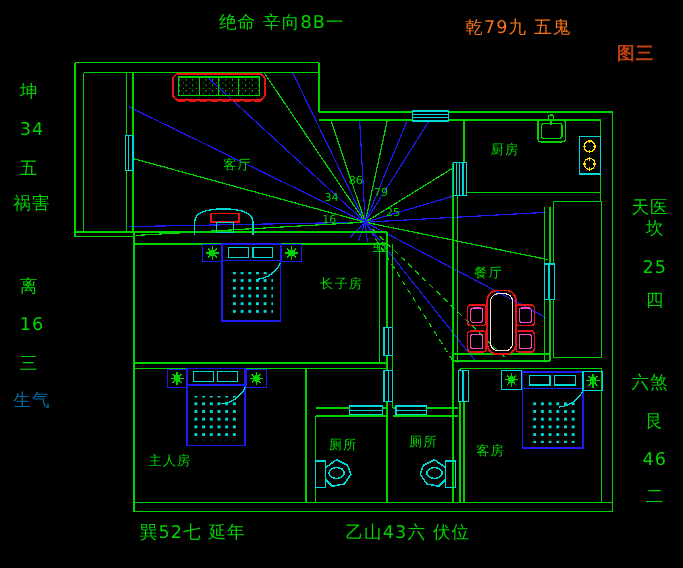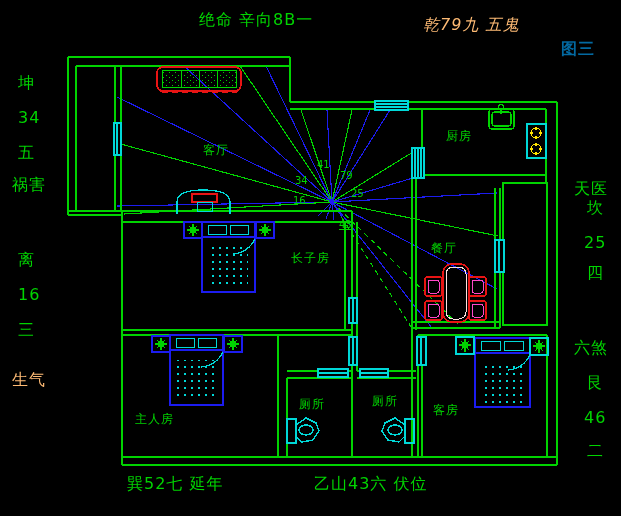--- a/index.html
+++ b/index.html
@@ -216,48 +216,48 @@
     </g>
     <g stroke="#00d8d8" fill="none" stroke-width="1.4">
       <rect x="405" y="419" width="9" height="24"></rect>
       <path d="M405,425 L395,418 L385,423 L382,431 L388,440 L399,442 L405,436 Z"></path>
       <ellipse cx="395" cy="430" rx="7" ry="5"></ellipse>
     </g>
   </svg>
 
   <div id="labels">
       <div class="lbl lbl-p" style="left: 199px; top: 12px; color: rgb(0, 212, 0);">绝命 辛向8B一</div>
-      <div class="lbl lbl-p" style="left: 423px; top: 17px; color: #fdba74; font-style: italic;">乾79九 五鬼</div>
-      <div class="lbl lbl-p blue-t" style="left: 561px; top: 41px; color: #0369a1;">图三</div>
+      <div class="lbl lbl-p" style="left: 423px; top: 17px; color: #f97316;">乾79九 五鬼</div>
+      <div class="lbl lbl-p blue-t" style="left: 561px; top: 41px; color: #c2410c;">图三</div>
       <div class="lbl lbl-p" style="left: 18px; top: 75px; color: rgb(0, 212, 0);">坤</div>
       <div class="lbl lbl-p" style="left: 18px; top: 110px; color: rgb(0, 212, 0);">34</div>
       <div class="lbl lbl-p" style="left: 18px; top: 145px; color: rgb(0, 212, 0);">五</div>
       <div class="lbl lbl-p" style="left: 12px; top: 177px; color: rgb(0, 212, 0);">祸害</div>
       <div class="lbl lbl-p" style="left: 18px; top: 252px; color: rgb(0, 212, 0);">离</div>
       <div class="lbl lbl-p" style="left: 18px; top: 287px; color: rgb(0, 212, 0);">16</div>
       <div class="lbl lbl-p" style="left: 18px; top: 322px; color: rgb(0, 212, 0);">三</div>
-      <div class="lbl lbl-p" style="left: 12px; top: 372px; color: #fdba74;">生气</div>
+      <div class="lbl lbl-p" style="left: 12px; top: 356px; color: #0369a1;">生气</div>
       <div class="lbl lbl-p" style="left: 574px; top: 165px; color: rgb(0, 212, 0); margin-top: 16px;">天医</div>
       <div class="lbl lbl-p" style="left: 587px; top: 200px; color: rgb(0, 212, 0);">坎</div>
       <div class="lbl lbl-p" style="left: 584px; top: 235px; color: rgb(0, 212, 0);">25</div>
       <div class="lbl lbl-p" style="left: 587px; top: 265px; color: rgb(0, 212, 0);">四</div>
       <div class="lbl lbl-p" style="left: 574px; top: 340px; color: rgb(0, 212, 0); text-align: center;">六煞</div>
       <div class="lbl lbl-p" style="left: 587px; top: 375px; color: rgb(0, 212, 0);">艮</div>
       <div class="lbl lbl-p" style="left: 584px; top: 410px; color: rgb(0, 212, 0);">46</div>
       <div class="lbl lbl-p" style="left: 587px; top: 443px; color: rgb(0, 212, 0);">二</div>
       <div class="lbl lbl-p" style="left: 127px; top: 476px; color: rgb(0, 212, 0);">巽52七 延年</div>
       <div class="lbl lbl-p" style="left: 314px; top: 476px; color: rgb(0, 212, 0);">乙山43六 伏位</div>
       <div class="lbl lbl-r" style="left: 203px; top: 144px; color: rgb(0, 212, 0);">客厅</div>
       <div class="lbl lbl-r" style="left: 446px; top: 130px; color: rgb(0, 212, 0);">厨房</div>
       <div class="lbl lbl-r" style="left: 291px; top: 252px; color: rgb(0, 212, 0);">长子房</div>
       <div class="lbl lbl-r" style="left: 431px; top: 242px; color: rgb(0, 212, 0);">餐厅</div>
       <div class="lbl lbl-r" style="left: 135px; top: 413px; color: rgb(0, 212, 0);">主人房</div>
       <div class="lbl lbl-r" style="left: 299px; top: 398px; color: rgb(0, 212, 0);">厕所</div>
       <div class="lbl lbl-r" style="left: 372px; top: 395px; color: rgb(0, 212, 0);">厕所</div>
       <div class="lbl lbl-r" style="left: 433px; top: 404px; color: rgb(0, 212, 0);">客房</div>
-      <div class="lbl lbl-n" style="left: 317px; top: 160px; color: rgb(0, 212, 0);">41</div>
+      <div class="lbl lbl-n" style="left: 317px; top: 160px; color: rgb(0, 212, 0);">86</div>
       <div class="lbl lbl-n" style="left: 340px; top: 171px; color: rgb(0, 212, 0);">79</div>
       <div class="lbl lbl-n" style="left: 295px; top: 176px; color: rgb(0, 212, 0);">34</div>
       <div class="lbl lbl-n" style="left: 351px; top: 189px; color: rgb(0, 212, 0);">25</div>
       <div class="lbl lbl-n" style="left: 293px; top: 196px; color: rgb(0, 212, 0);">16</div>
       <div class="lbl lbl-n" style="left: 339px; top: 220px; color: rgb(0, 212, 0); text-decoration: underline;">43</div>
     </div>
 </div>
 
 </body></html>

